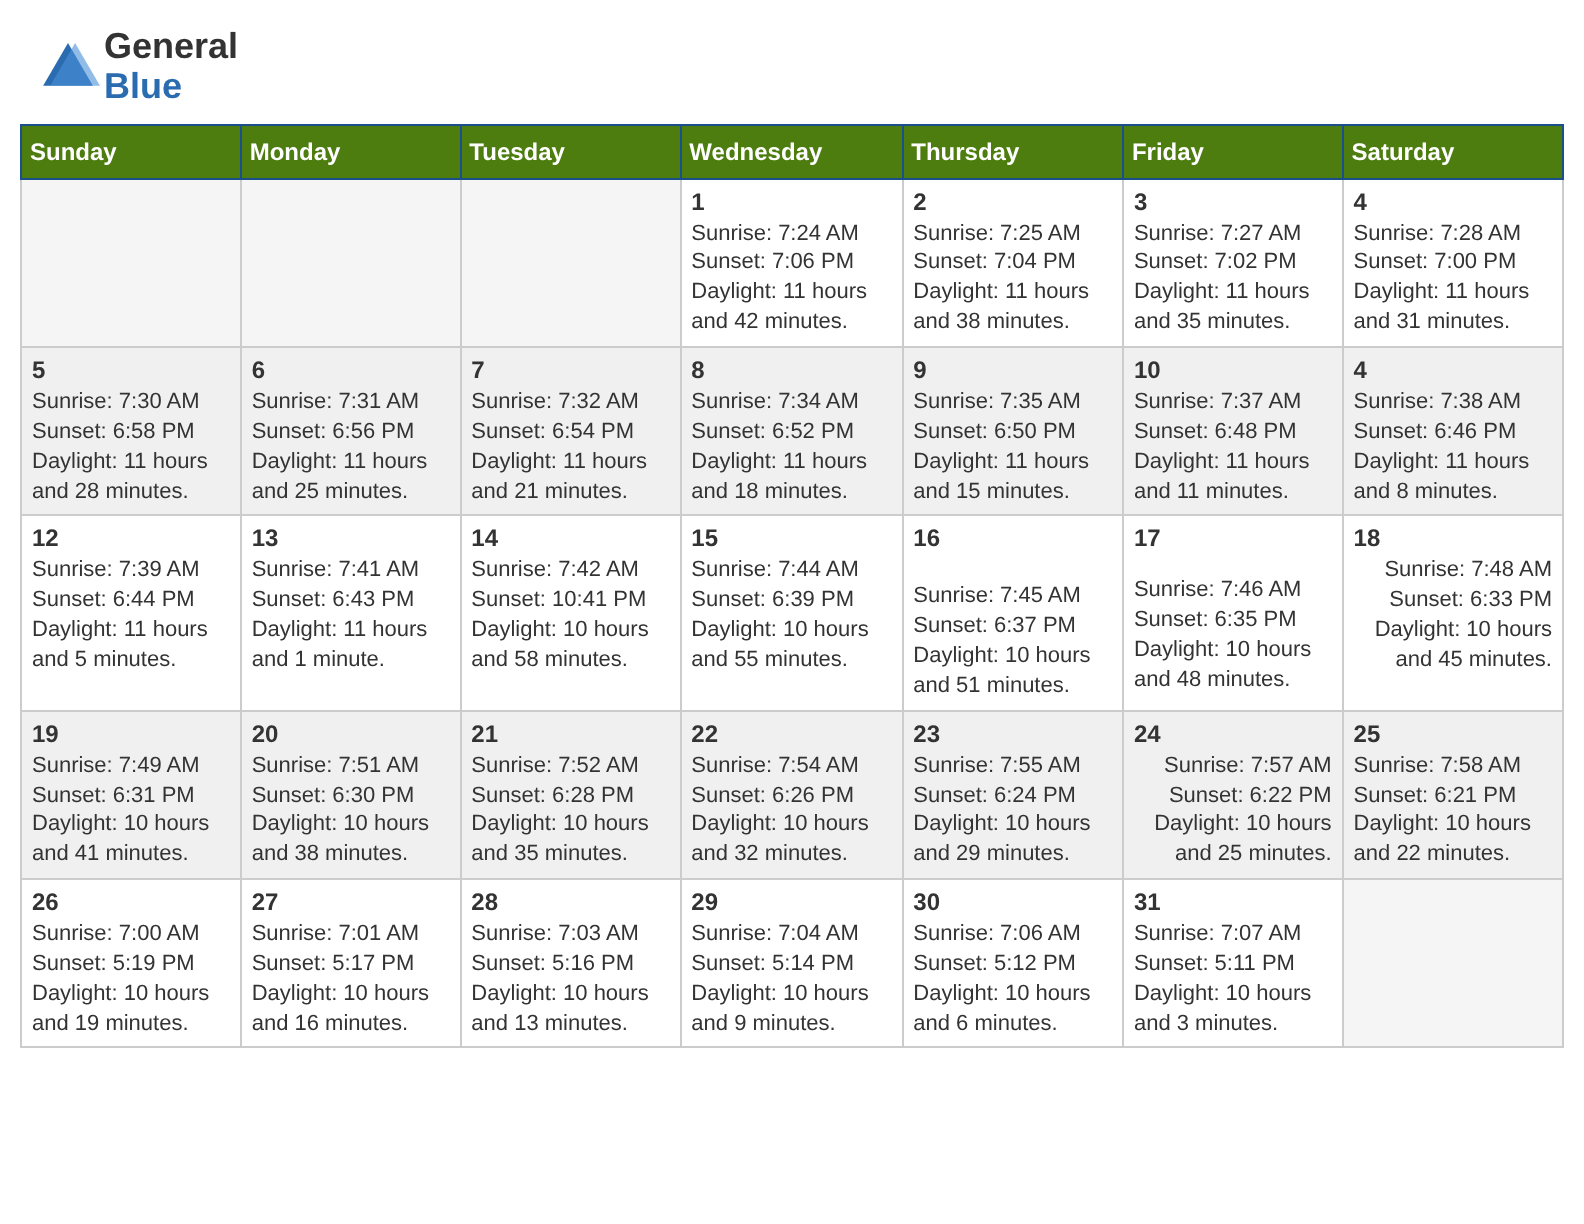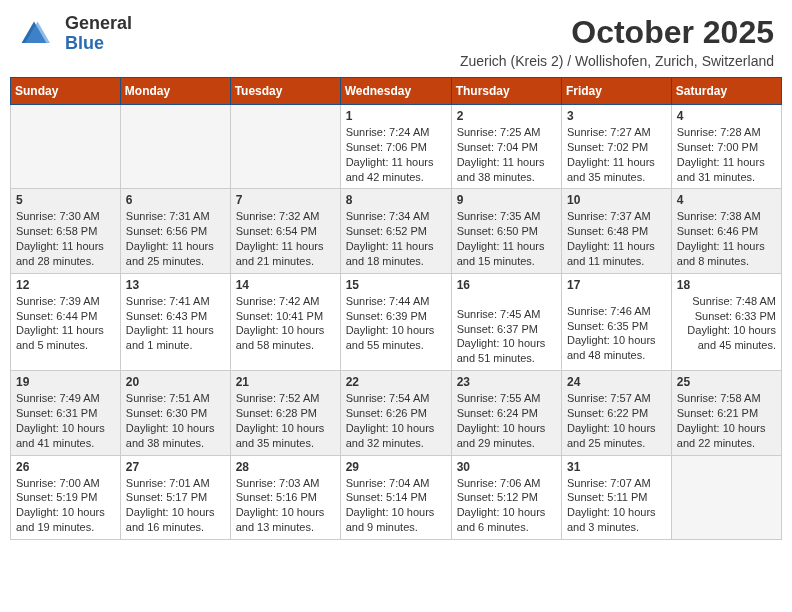--- a/index.html
+++ b/index.html
@@ -13,21 +13,21 @@
     .header {
       display: flex;
       align-items: flex-start;
       justify-content: space-between;
       margin-bottom: 4px;
       padding: 4px 8px;
     }
     .logo {
       display: flex;
       align-items: center;
-      gap: 15px;
+      gap: 2px;
     }
     .logo-text {
       font-size: 18px;
       font-weight: bold;
       line-height: 1.1;
     }
     .logo-general { color: #333; }
     .logo-blue { color: #2b6cb0; }
     .logo-icon {
       width: 32px;
@@ -45,21 +45,21 @@
       font-size: 14px;
       color: #444;
       margin-top: 2px;
     }
     .calendar {
       width: 100%;
       border-collapse: collapse;
       border: 1px solid #ccc;
     }
     .calendar th {
-      background: #c2410c;
+      background: #4d7c0f;
       color: #fff;
       font-size: 12px;
       font-weight: bold;
       padding: 6px 4px;
       text-align: left;
       border: 1px solid #1a4f8a;
     }
     .calendar td {
       border: 1px solid #ccc;
       vertical-align: top;
@@ -98,24 +98,20 @@
   <div class="logo">
     <svg class="logo-icon" viewBox="0 0 36 36">
       <polygon points="18,4 32,28 4,28" fill="#2b6cb0"></polygon>
       <polygon points="22,4 36,28 8,28" fill="#4a90d9" opacity="0.6"></polygon>
     </svg>
     <div class="logo-text">
       <span class="logo-general">General</span><br>
       <span class="logo-blue">Blue</span>
     </div>
   </div>
-  <div class="title-block">
-    <div class="month-title">October 2025</div>
-    <div class="subtitle">Zuerich (Kreis 2) / Wollishofen, Zurich, Switzerland</div>
-  </div>
 </div>
 
 <table class="calendar">
   <thead>
     <tr>
     <th>Sunday</th>
         <th>Monday</th>
         <th>Tuesday</th>
         <th>Wednesday</th>
         <th>Thursday</th>
@@ -290,21 +286,21 @@
         </td>
         <td>
           <div class="day-number">23</div>
           <div class="day-info" style="white-space: pre-line;">Sunrise: 7:55 AM
 Sunset: 6:24 PM
 Daylight: 10 hours
 and 29 minutes.</div>
         </td>
         <td>
           <div class="day-number">24</div>
-          <div class="day-info" style="white-space: pre-line;">Sunrise: 7:57 AM
+          <div class="day-info" style="white-space: pre-line; text-align: right;">Sunrise: 7:57 AM
 Sunset: 6:22 PM
 Daylight: 10 hours
 and 25 minutes.</div>
         </td>
         <td>
           <div class="day-number">25</div>
           <div class="day-info" style="white-space: pre-line;">Sunrise: 7:58 AM
 Sunset: 6:21 PM
 Daylight: 10 hours
 and 22 minutes.</div>

